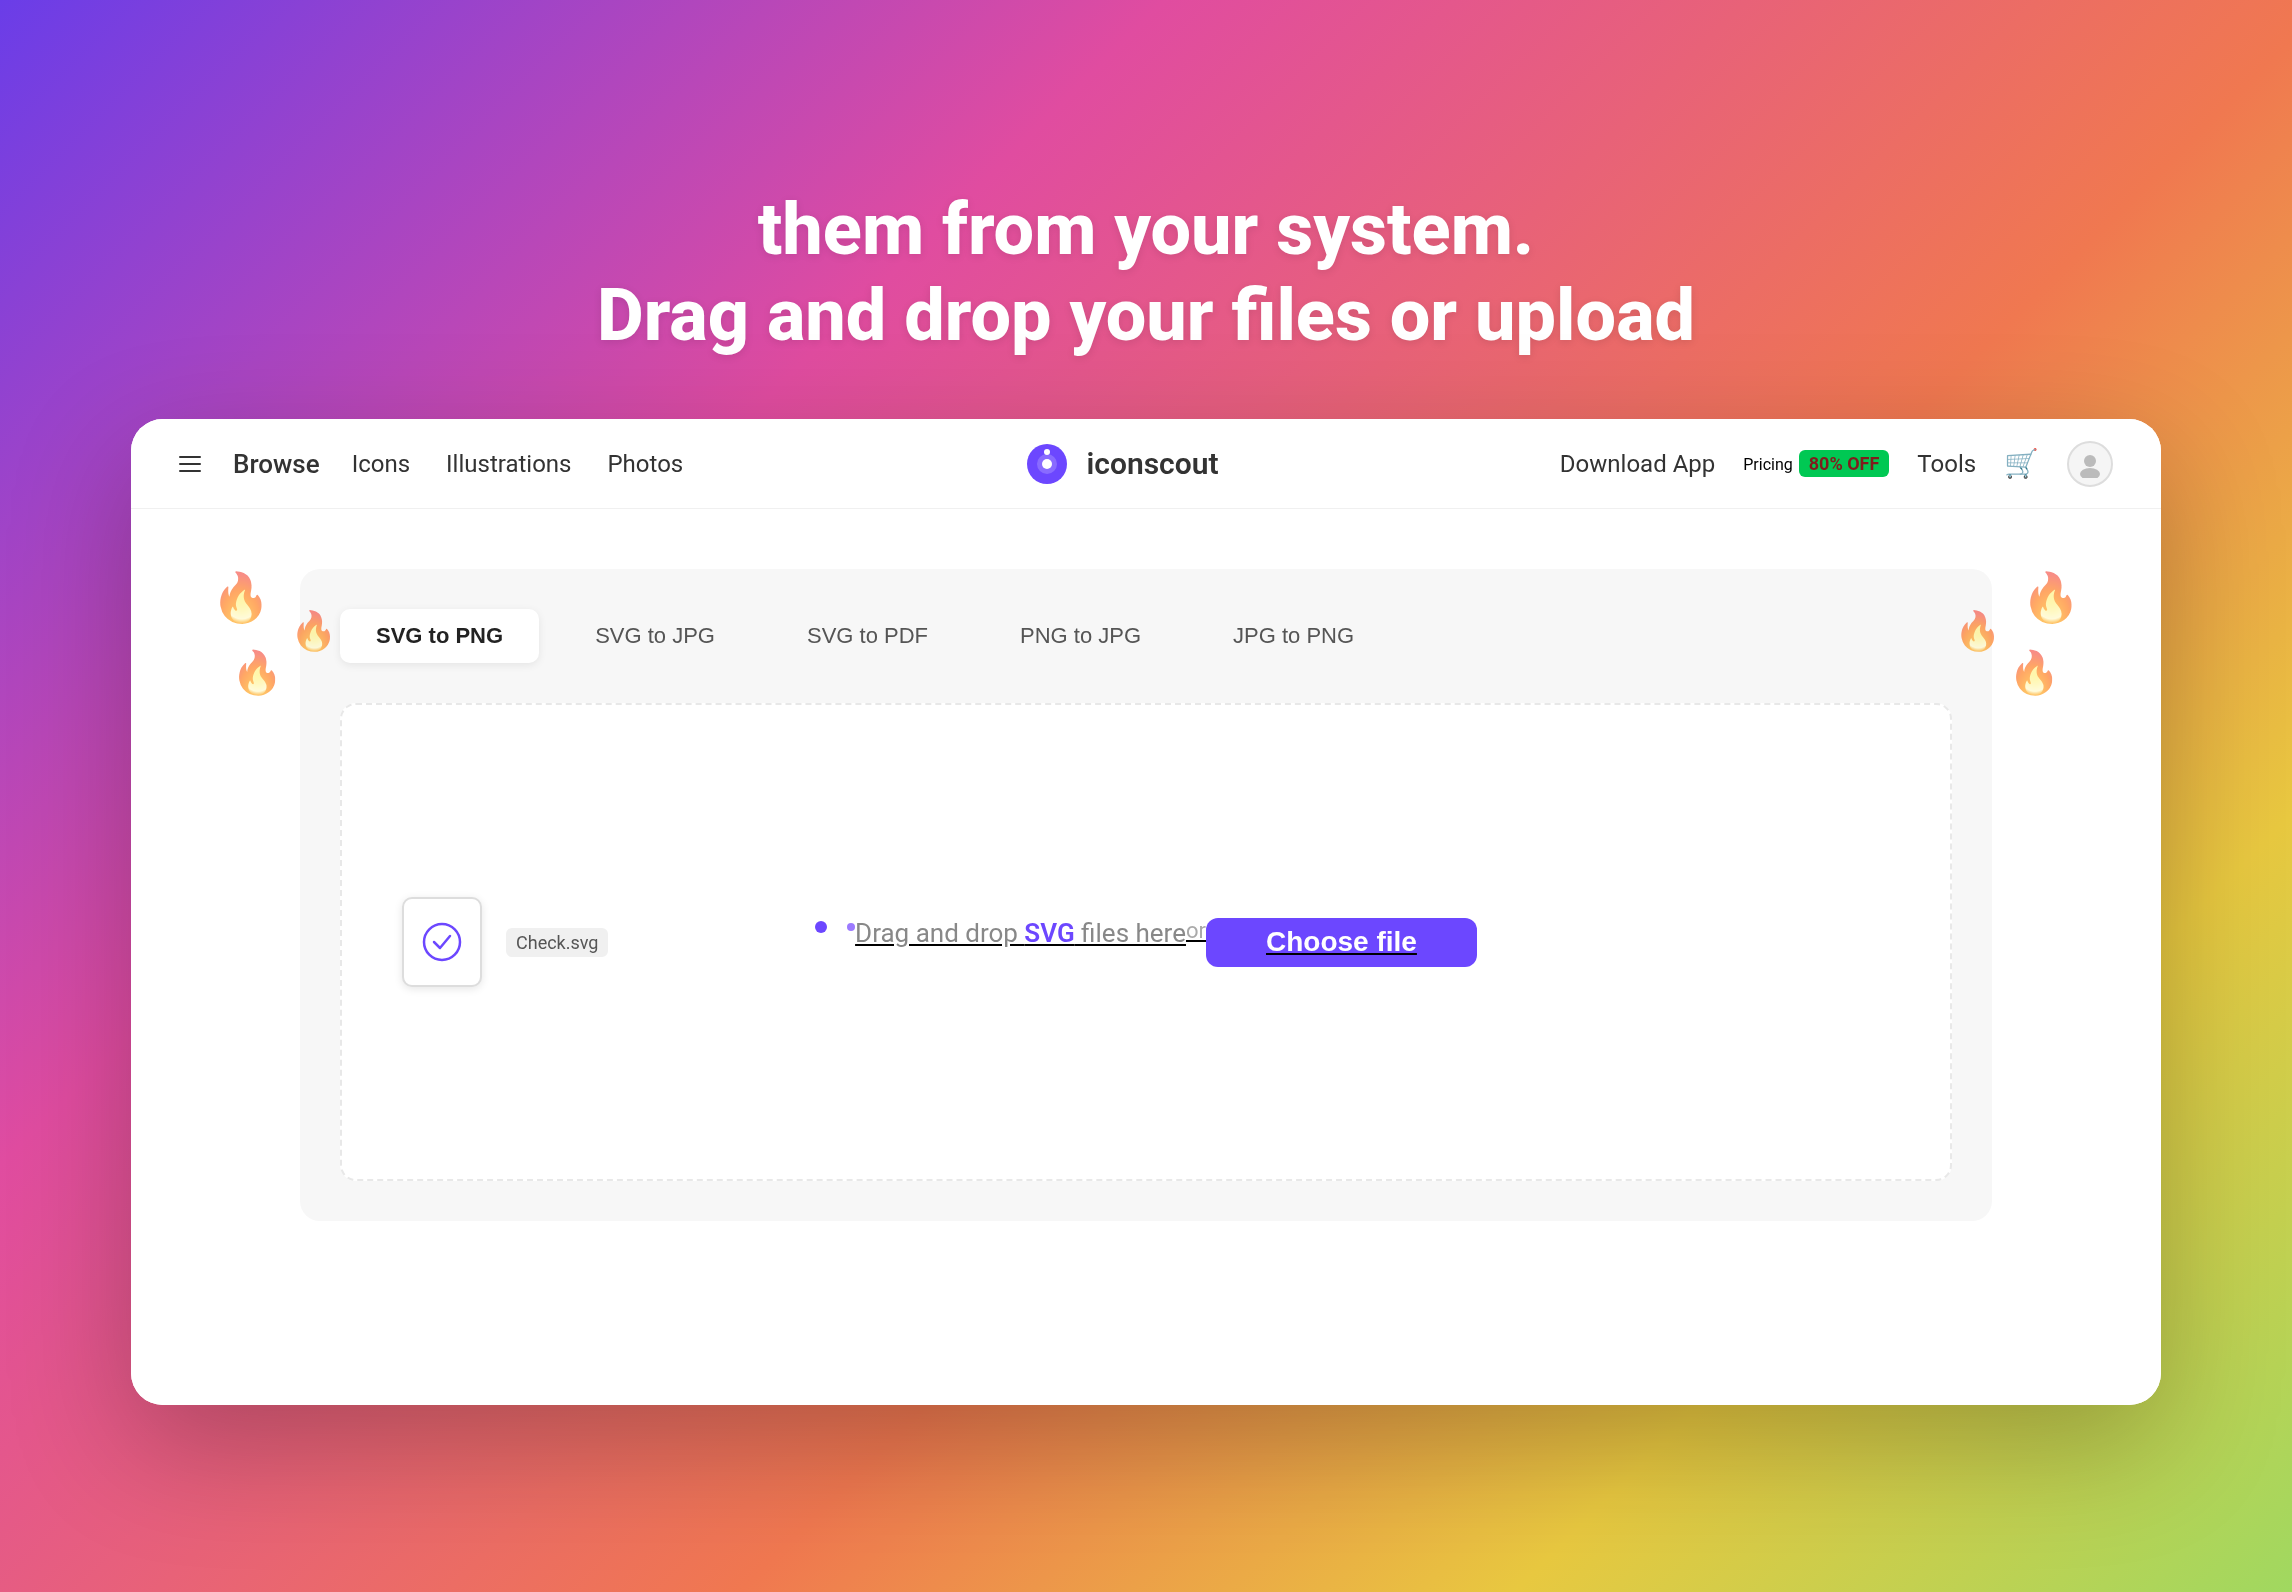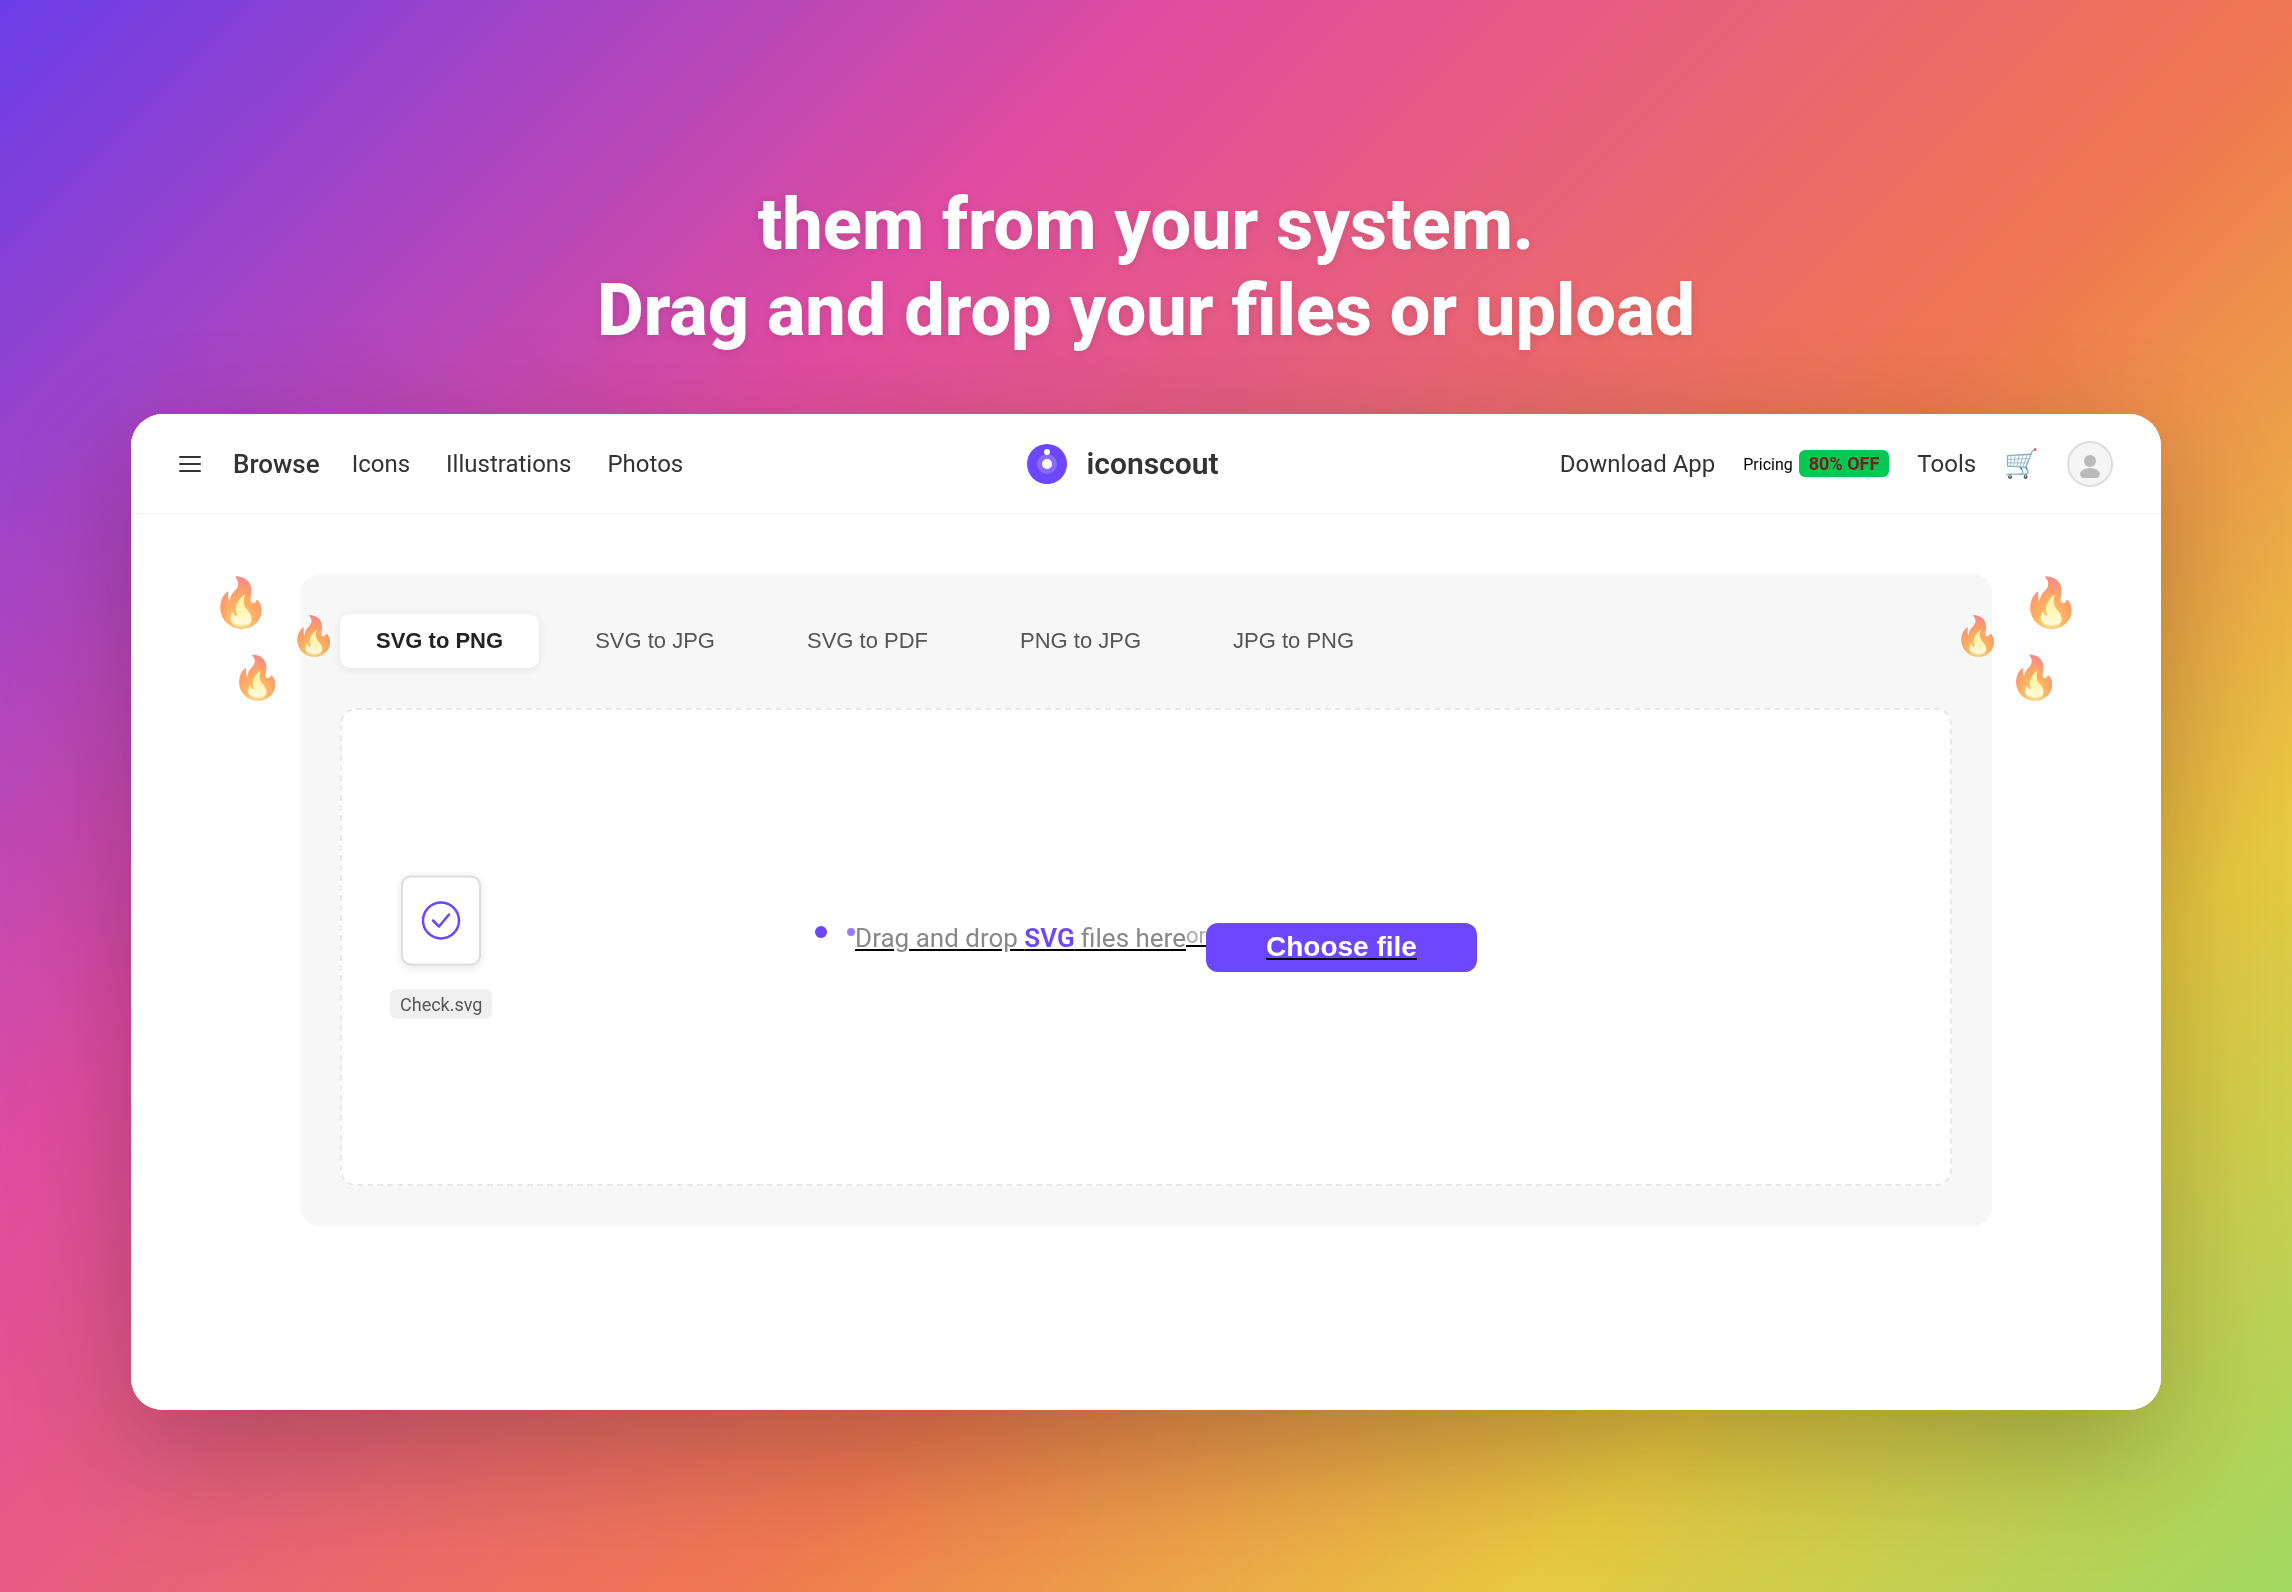--- a/index.html
+++ b/index.html
@@ -32,21 +32,21 @@
       border-radius: 32px;
       box-shadow: 0 40px 119px rgba(0,0,0,0.25);
       overflow: hidden;
     }
 
     
     .navbar {
       display: flex;
       align-items: center;
       padding: 0 48px;
-      height: 100px;
+      height: 90px;
       border-bottom: 1px solid #f0f0f0;
       background: white;
     }
 
     .nav-left {
       display: flex;
       align-items: center;
       gap: 32px;
     }
 
@@ -210,25 +210,25 @@
       display: flex;
       flex-direction: column;
       align-items: center;
       justify-content: center;
       position: relative;
       border: 2px dashed #e8e8e8;
     }
 
     .file-preview {
       position: absolute;
-      left: 48px;
+      left: 60px;
       top: 50%;
       transform: translateY(-50%);
       display: flex;
-      flex-direction: column;
+      flex-direction: row;
       align-items: center;
       gap: 24px;
     }
 
     .file-icon {
       width: 80px;
       height: 90px;
       background: white;
       border: 2px solid #ddd;
       border-radius: 10px;

